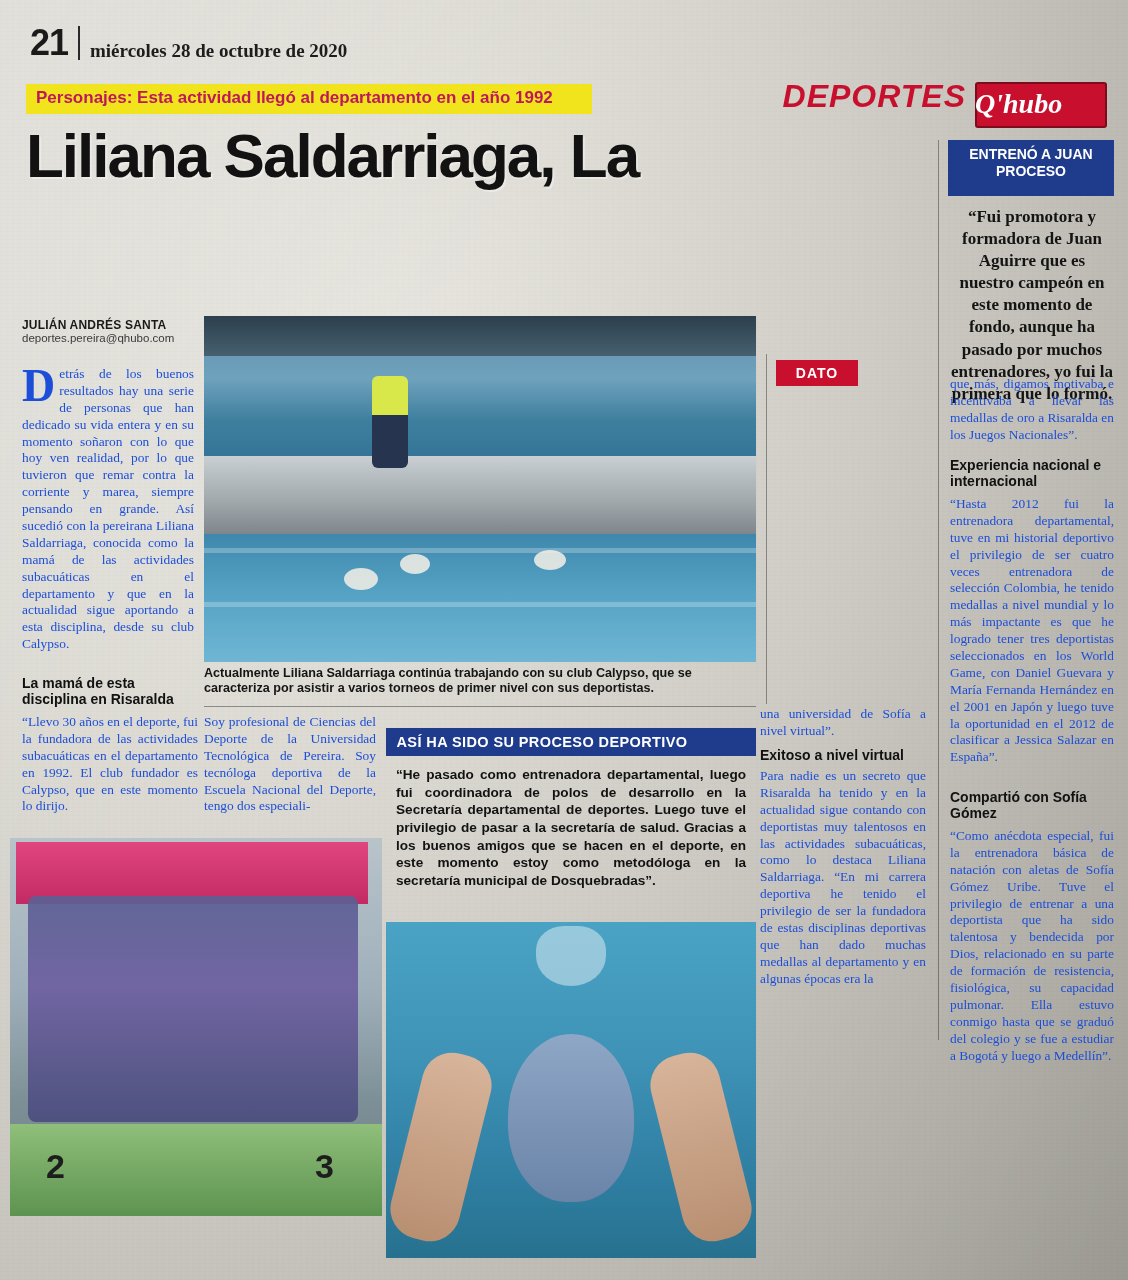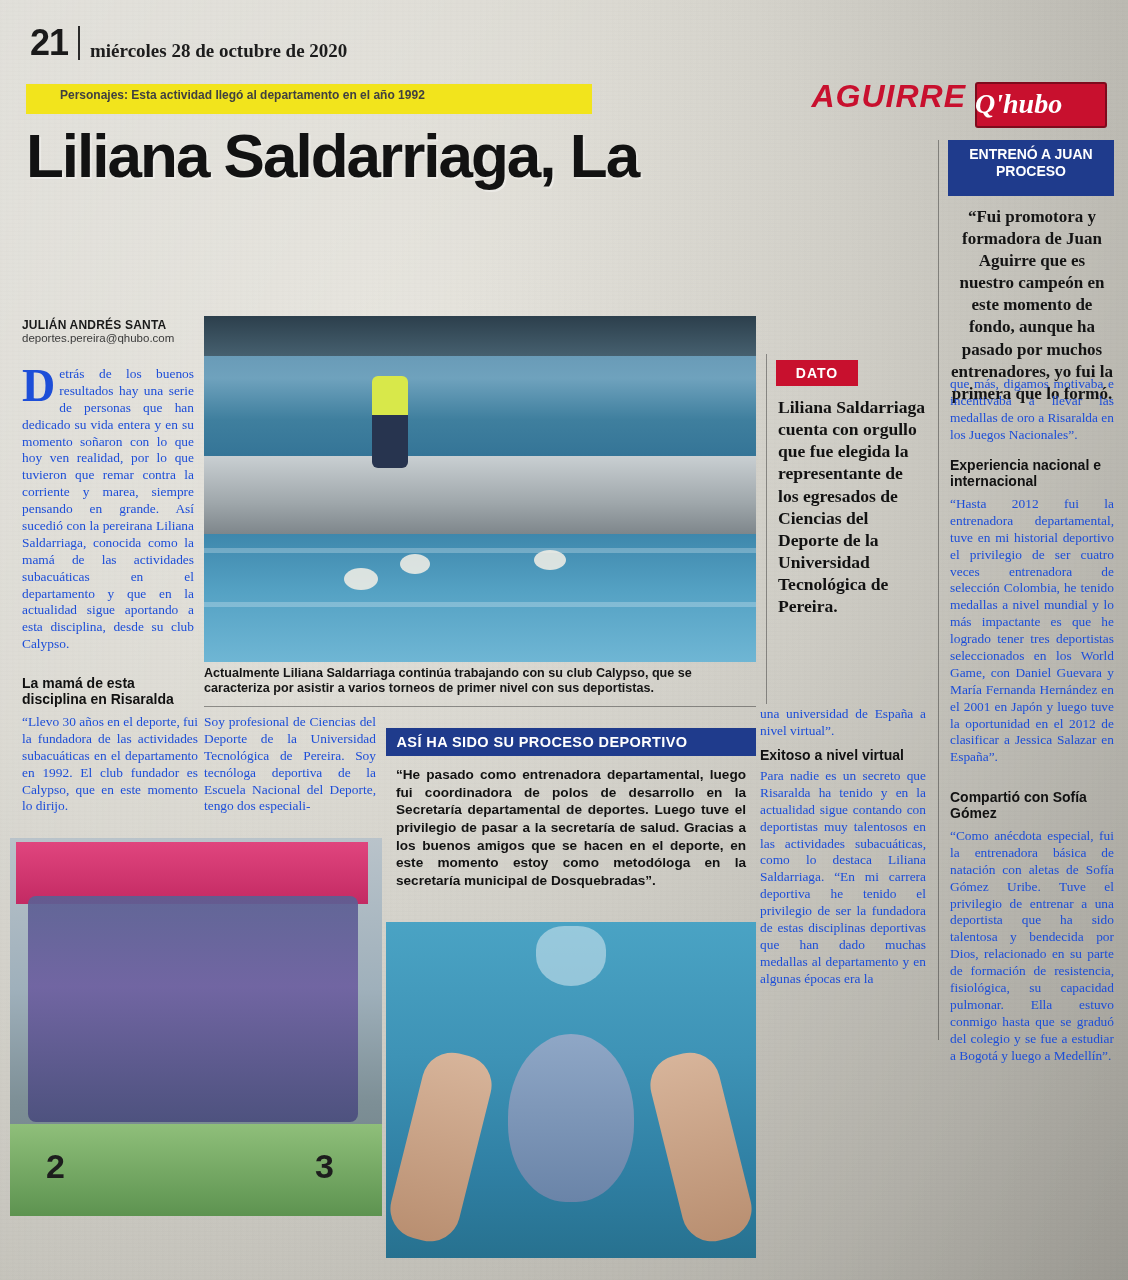--- a/index.html
+++ b/index.html
@@ -59,23 +59,22 @@
   }
   #kicker {
     left: 26px; top: 84px;
     width: 566px; height: 30px;
     background: #f2e41c;
   }
   #kicker-text {
     left: 36px; top: 88px;
     font-family: "Liberation Sans", sans-serif;
     font-weight: bold;
-    font-size: 12px;
-    color: #404040;
-    margin-left: 24px;
+    font-size: 17px;
+    color: #be185d;
   }
   #section-label {
     right: 162px; top: 78px;
     font-family: "Liberation Sans", sans-serif;
     font-weight: bold;
     font-style: italic;
     font-size: 32px;
     color: #c8102e;
     letter-spacing: 1px;
   }
@@ -321,21 +320,21 @@
   <div id="paper" class="abs"></div>
   <div id="grain" class="abs"></div>
 
   <div id="page-number" class="abs">21</div>
   <div id="masthead-rule" class="abs"></div>
   <div id="masthead-date" class="abs">miércoles 28 de octubre de 2020</div>
 
   <div id="kicker" class="abs"></div>
   <div id="kicker-text" class="abs">Personajes: Esta actividad llegó al departamento en el año 1992</div>
 
-  <div id="section-label" class="abs">AGUIRRE</div>
+  <div id="section-label" class="abs">DEPORTES</div>
   <div id="logo-box" class="abs"></div>
   <div id="logo-text" class="abs">Q'hubo</div>
 
   <h1 id="headline" class="abs" style="margin:0;">
     <span>Liliana Saldarriaga, La</span>
   </h1>
 
   <div id="byline-name" class="abs">JULIÁN ANDRÉS SANTA</div>
   <div id="byline-mail" class="abs">deportes.pereira@qhubo.com</div>
 
@@ -355,23 +354,22 @@
   <div class="abs col dropcap" style="left:22px; top:366px; width:172px;">Detrás de los buenos resultados hay una serie de personas que han dedicado su vida entera y en su momento soñaron con lo que hoy ven realidad, por lo que tuvieron que remar contra la corriente y marea, siempre pensando en grande. Así sucedió con la pereirana Liliana Saldarriaga, conocida como la mamá de las actividades subacuáticas en el departamento y que en la actualidad sigue aportando a esta disciplina, desde su club Calypso.</div>
   <div class="abs subhead" style="left:22px; top:676px; width:176px;">La mamá de esta disciplina en Risaralda</div>
   <div class="abs col" style="left:22px; top:714px; width:176px;">“Llevo 30 años en el deporte, fui la fundadora de las actividades subacuáticas en el departamento en 1992. El club fundador es Calypso, que en este momento lo dirijo.</div>
 
   <div class="abs col" style="left:204px; top:714px; width:172px;">Soy profesional de Ciencias del Deporte de la Universidad Tecnológica de Pereira. Soy tecnóloga deportiva de la Escuela Nacional del Deporte, tengo dos especiali-</div>
   <div class="abs col" style="left:396px; top:924px; width:178px; text-align:right;">zaciones, una en entrenamiento deportivo y la otra en administración y gestión deportiva. En este momento estoy postulante a llevar a cabo la maestría en actividad física con</div>
 
   <div class="abs vrule" style="left:766px; top:354px; height:350px;"></div>
   <div id="dato-tab" class="abs"></div>
   <div id="dato-tab-text" class="abs">DATO</div>
-  <div id="dato-body" class="abs">Liliana Saldarriaga cuenta con orgullo que fue elegida la representante de los egresados de Ciencias del Deporte de la Universidad Tecnológica de Pereira.</div>
-
-  <div class="abs col" style="left:760px; top:706px; width:166px;">una universidad de España a nivel virtual”.</div>
+
+  <div class="abs col" style="left:760px; top:706px; width:166px;">una universidad de Sofía a nivel virtual”.</div>
   <div class="abs subhead" style="left:760px; top:748px; width:166px;">Exitoso a nivel virtual</div>
   <div class="abs col" style="left:760px; top:768px; width:166px;">Para nadie es un secreto que Risaralda ha tenido y en la actualidad sigue contando con deportistas muy talentosos en las actividades subacuáticas, como lo destaca Liliana Saldarriaga. “En mi carrera deportiva he tenido el privilegio de ser la fundadora de estas disciplinas deportivas que han dado muchas medallas al departamento y en algunas épocas era la</div>
 
   <div class="abs vrule" style="left:938px; top:140px; height:900px;"></div>
   <div id="entreno-box" class="abs"></div>
   <div id="entreno-box-text" class="abs">
     <div>ENTRENÓ A JUAN</div>
     <div>PROCESO</div>
   </div>
   <div id="entreno-quote" class="abs">“Fui promotora y formadora de Juan Aguirre que es nuestro campeón en este momento de fondo, aunque ha pasado por muchos entrenadores, yo fui la primera que lo formó.</div>

